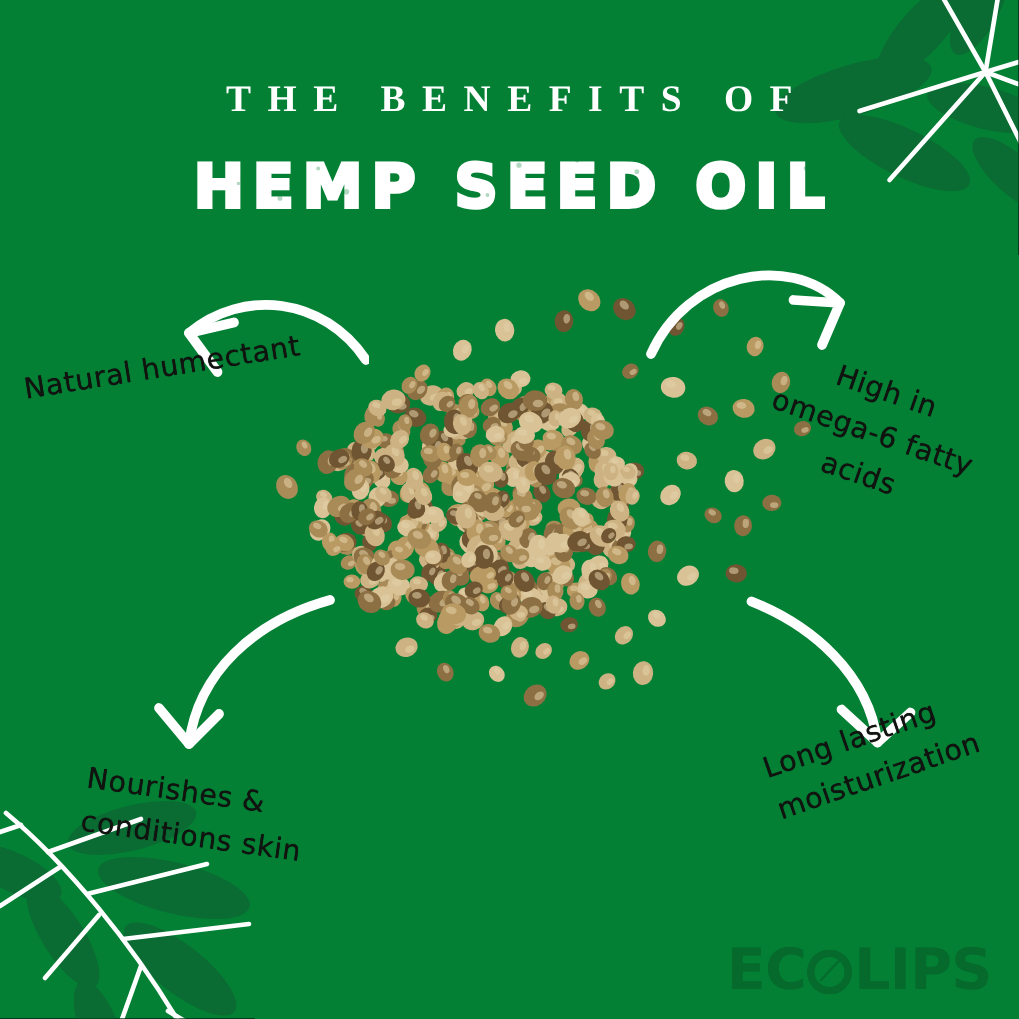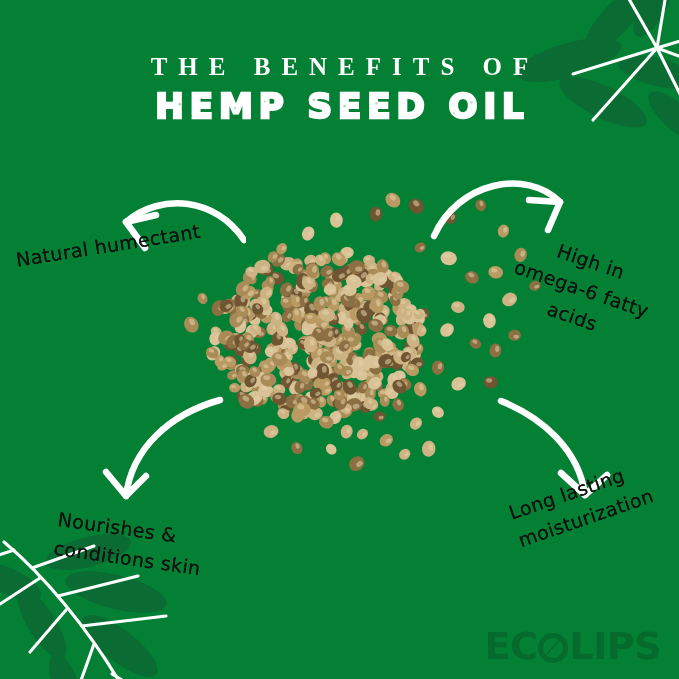--- a/index.html
+++ b/index.html
@@ -40,25 +40,25 @@
     font-size: 25px;
     letter-spacing: 11px;
     text-indent: 11px;
     line-height: 1;
     margin: 0 0 9px 0;
   }
   .wordmark {
     font-family: "DejaVu Sans", sans-serif;
     font-weight: 700;
     color: #ffffff;
-    font-size: 34px;
+    font-size: 40px;
     letter-spacing: 6px;
     text-indent: 6px;
     line-height: 1.06;
-    margin: 0;
+    margin: 16px;
     -webkit-text-stroke: 2.5px #ffffff;
     position: relative;
   }
   
   .wordmark-wrap { position: relative; display: inline-block; }
   .speckle {
     position: absolute;
     inset: 0;
     pointer-events: none;
     opacity: .30;

